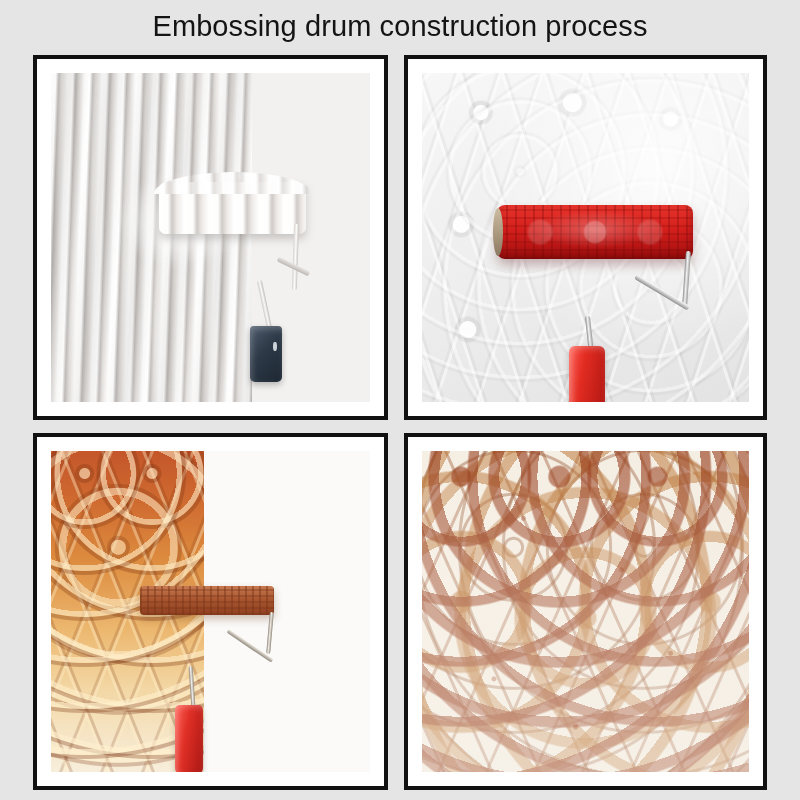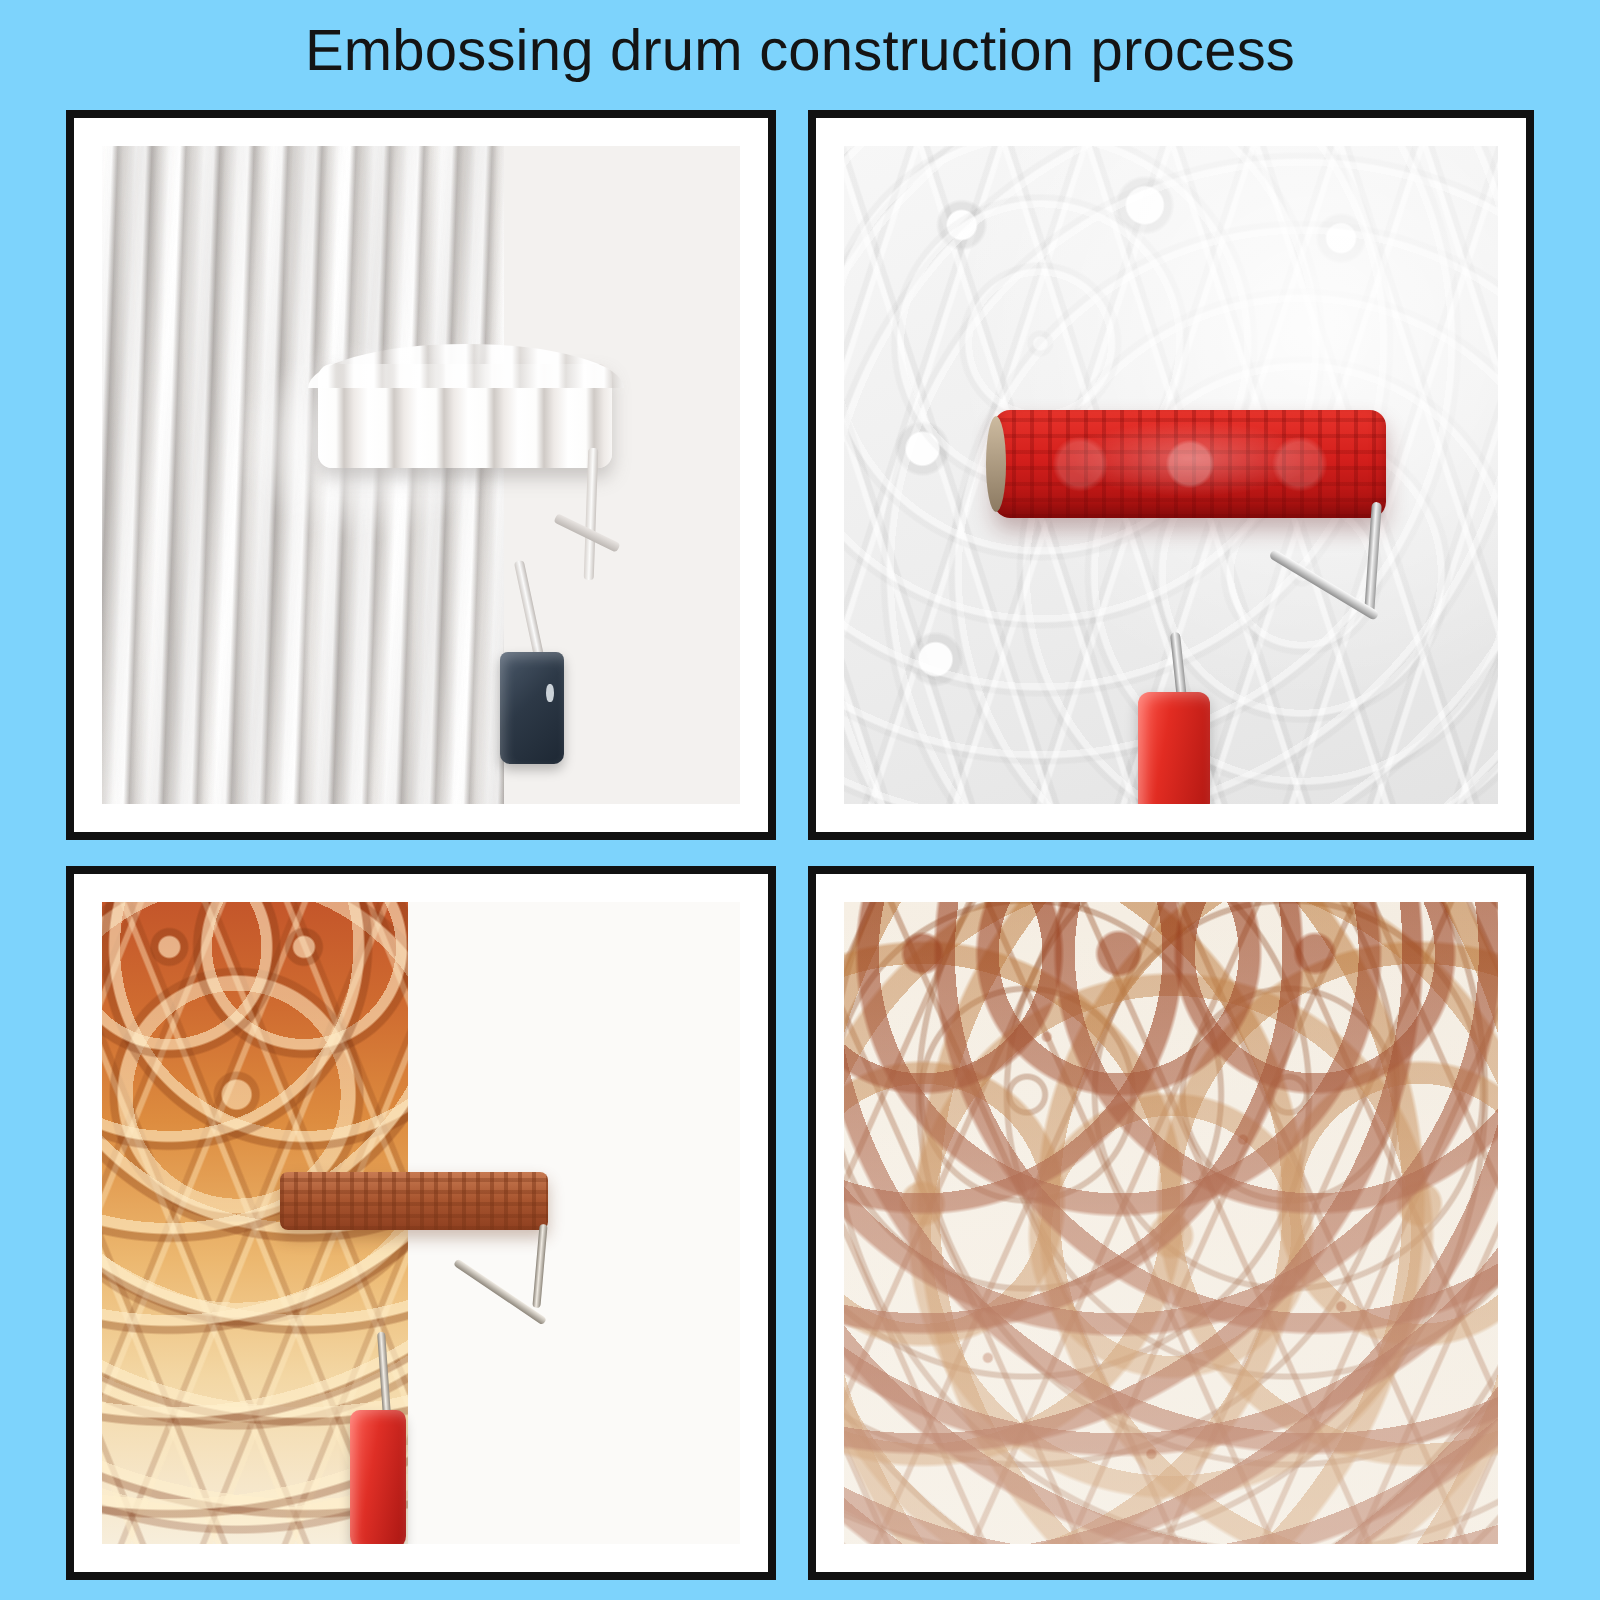--- a/index.html
+++ b/index.html
@@ -11,21 +11,21 @@
     width: 800px;
     height: 800px;
     font-family: "Liberation Sans", sans-serif;
     overflow: hidden;
   }
 
   .page {
     position: relative;
     width: 800px;
     height: 800px;
-    background: #7dd3fc;
+    background: #e5e5e5;
   }
 
   
   .title {
     position: absolute;
     top: 8px;
     left: 0;
     width: 800px;
     text-align: center;
     font-size: 29px;

